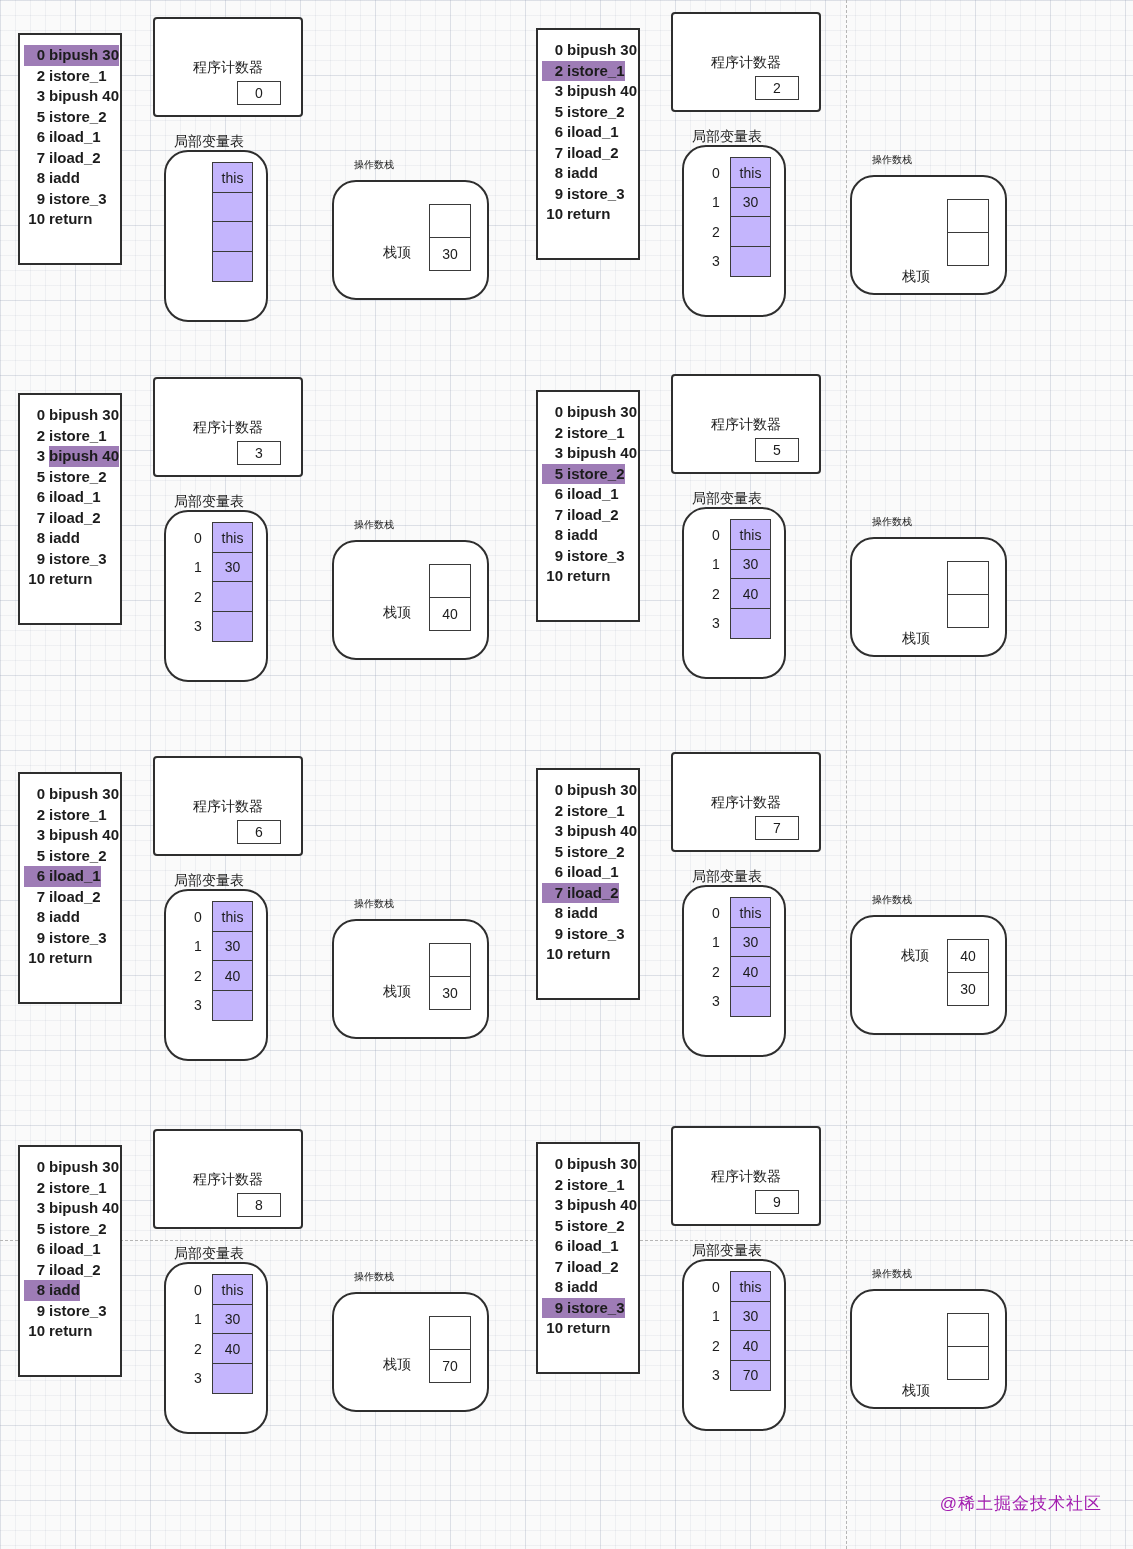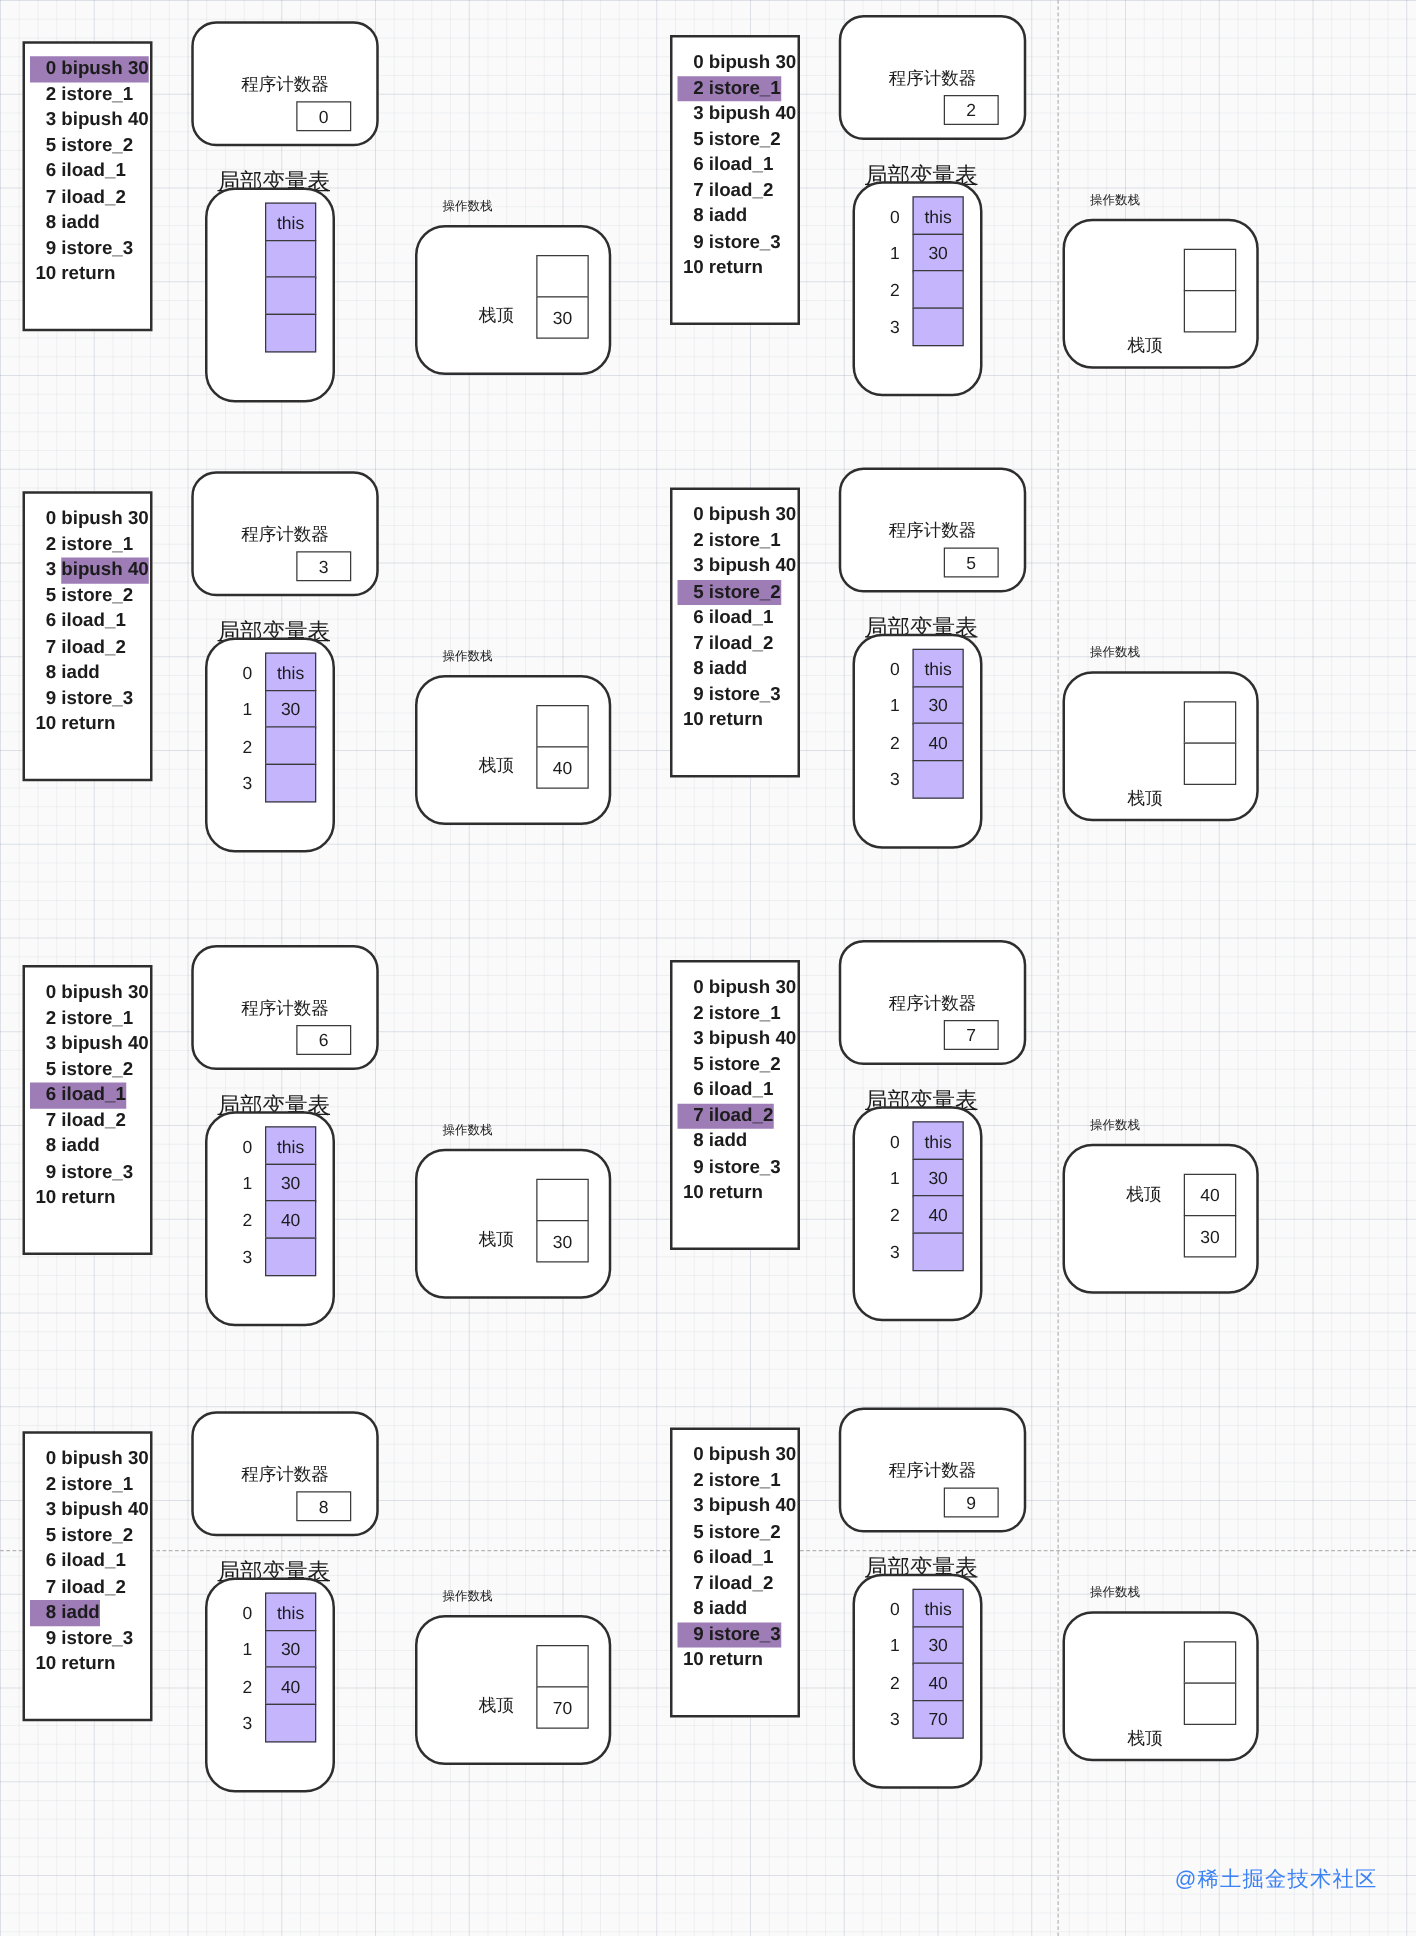--- a/index.html
+++ b/index.html
@@ -22,27 +22,27 @@
 
   .code-box{position:absolute;left:0;top:0;width:104px;height:232px;
     border:2px solid #2e2e2e;background:#fff;box-sizing:border-box;}
   .code-lines{padding:10px 0 0 4px;}
   .code-line{display:flex;width:max-content;font-weight:bold;font-size:15px;line-height:20.5px;white-space:pre;}
   .code-line .num{display:inline-block;width:21px;text-align:right;margin-right:4px;}
   .hl-line{background:#9e7cb6;}
   .hl-instr .instr{background:#9e7cb6;}
 
   .pc-box{position:absolute;left:135px;top:-16px;width:150px;height:100px;
-    border:2px solid #2e2e2e;border-radius:20px;background:#fff;box-sizing:border-box;}
+    border:2px solid #2e2e2e;border-radius:4px;background:#fff;box-sizing:border-box;}
   .pc-label{position:absolute;left:0;top:40px;width:100%;text-align:center;font-size:14px;}
   .pc-value{position:absolute;left:82px;top:62px;width:44px;height:24px;
     border:1.5px solid #3a3a3a;background:#fff;box-sizing:border-box;
     display:flex;align-items:center;justify-content:center;font-size:14px;}
 
-  .lv-label{position:absolute;left:156px;top:100px;font-size:18px;text-decoration:underline;}
+  .lv-label{position:absolute;left:156px;top:100px;font-size:14px;}
   .lv-box{position:absolute;left:146px;top:117px;width:104px;height:172px;
     border:2px solid #2e2e2e;border-radius:24px;background:#fff;box-sizing:border-box;}
   .lv-rows{position:absolute;left:18px;top:10px;}
   .lv-row{display:flex;}
   .lv-row + .lv-row{margin-top:-1.5px;}
   .lv-index{width:28px;text-align:center;font-size:14px;align-self:center;}
   .lv-cell{width:41px;height:31px;border:1.5px solid #3a3a3a;background:#c4b5fd;box-sizing:border-box;
     display:flex;align-items:center;justify-content:center;font-size:14px;}
   .no-indices .lv-index{visibility:hidden;}
 
@@ -51,21 +51,21 @@
     border:2px solid #2e2e2e;border-radius:24px;background:#fff;box-sizing:border-box;}
   .stack-cells{position:absolute;left:95px;top:22px;}
   .stack-cell{width:42px;height:34px;border:1.5px solid #3a3a3a;background:#fff;box-sizing:border-box;
     display:flex;align-items:center;justify-content:center;font-size:14px;}
   .stack-cell + .stack-cell{margin-top:-1.5px;}
   .stack-top-label{position:absolute;font-size:14px;font-family:Liberation Serif, serif;}
   .mode-beside-bottom .stack-top-label{left:49px;top:62px;}
   .mode-beside-top .stack-top-label{left:49px;top:30px;}
   .mode-below .stack-top-label{left:50px;top:91px;}
 
-  .watermark{position:absolute;right:31px;top:1492px;font-size:17px;color:#3b82f6;letter-spacing:1px;}
+  .watermark{position:absolute;right:31px;top:1492px;font-size:17px;color:#a21caf;letter-spacing:1px;}
 </style>
 </head>
 <body>
 
 <div class="guide-v"></div>
 <div class="guide-h"></div>
 <div id="canvas">
     <div class="panel" style="left: 18px; top: 33px;">
     <div class="code-box">
       <div class="code-lines">

